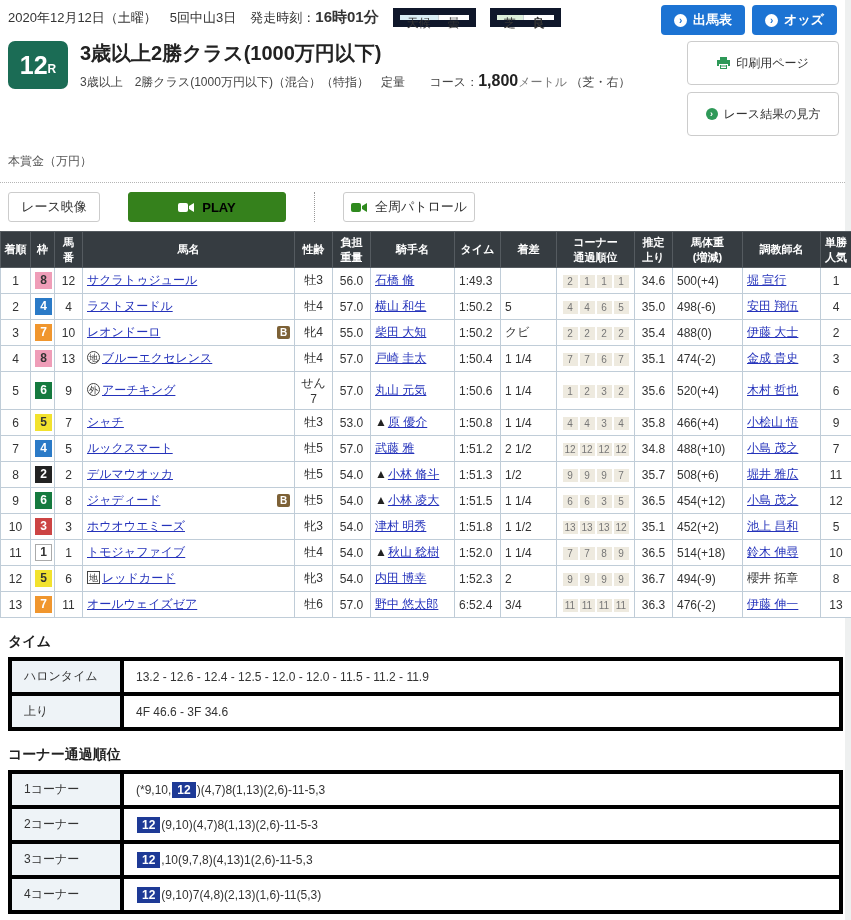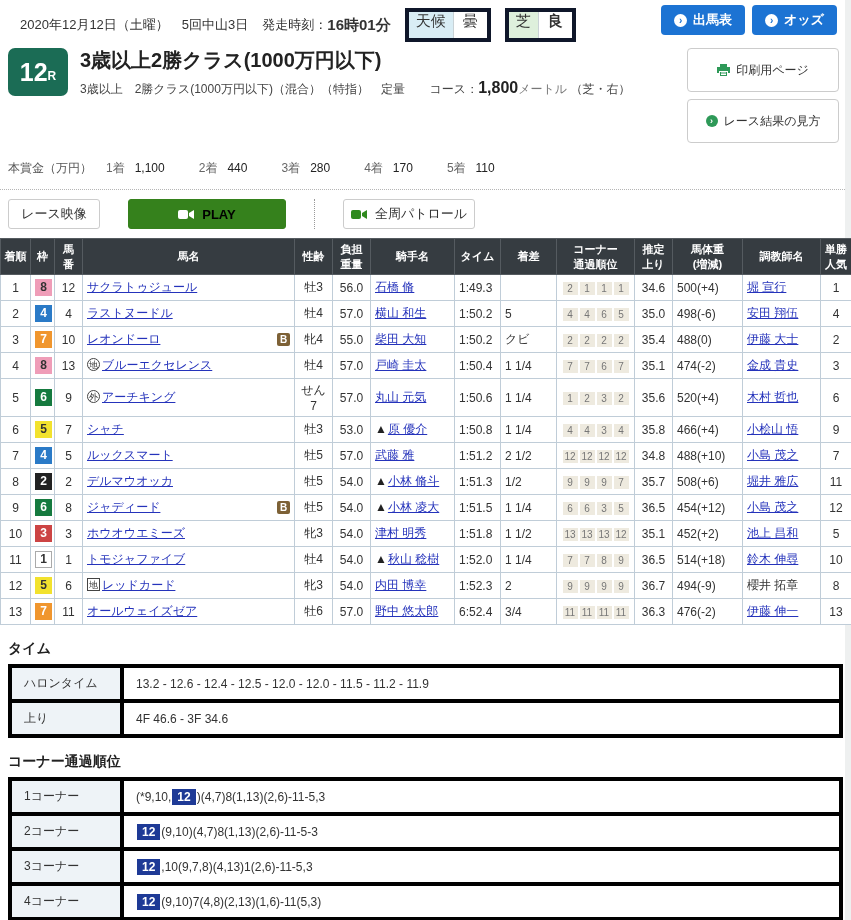--- a/index.html
+++ b/index.html
@@ -1,24 +1,24 @@
 <!DOCTYPE html>
 <html><head>
 <meta charset="utf-8">
 <style>
   * { box-sizing: border-box; margin:0; padding:0; }
   html,body { background:#eef0f0; }
   body { width:851px; height:920px; font-family:"Liberation Sans","DejaVu Sans",sans-serif; color:#333; overflow:hidden; }
   .page { width:845px; min-height:920px; background:#fff; }
 
   
-  .topbar { display:flex; justify-content:space-between; align-items:flex-start; padding:5px 6px 0 20px; }
+  .topbar { display:flex; justify-content:space-between; align-items:flex-start; padding:5px 6px 0 8px; }
   .dateline { font-size:13px; color:#333; display:flex; align-items:center; white-space:nowrap; padding-top:3px; }
   .dateline .strong { font-weight:bold; font-size:15px; }
-  .wbadge { display:inline-flex; margin-left:14px; border:4px solid #0f172a; font-size:15px; height:34px; line-height:17px; }
+  .wbadge { display:inline-flex; margin-left:14px; border:7px solid #0f172a; font-size:12px; height:19px; line-height:17px; }
   .wbadge .k { padding:0 7px; background:#d9edf5; border-right:1px solid #c9d2d6; }
   .wbadge.turf .k { background:#def0dc; }
   .wbadge .v { padding:0 9px; background:#fff; }
   .wbadge.turf .v { font-weight:bold; }
   .topbtns { display:flex; gap:7px; padding-right:2px; }
   .bluebtn { background:#1c73d3; color:#fff; font-weight:bold; font-size:13px; border:none; border-radius:4px; padding:6px 13px; display:inline-flex; align-items:center; gap:6px; cursor:pointer; }
   .circ-w { width:13px; height:13px; border-radius:50%; background:#fff; color:#1c73d3; font-size:10px; line-height:13px; text-align:center; font-weight:bold; display:inline-block; }
 
   
   .racehead { display:flex; justify-content:space-between; padding:6px 6px 0 8px; }
@@ -140,21 +140,20 @@
       </button>
       <button class="whitebtn">
         <span class="circ-g">›</span>
         <span>レース結果の見方</span>
       </button>
     </div>
   </div>
 
   <div class="prizeline">
     <span class="plabel">本賞金（万円）</span>
-    <span><span class="prz-rank">1着</span><span class="prz-amt">1,100</span><span class="prz-rank">2着</span><span class="prz-amt">440</span><span class="prz-rank">3着</span><span class="prz-amt">280</span><span class="prz-rank">4着</span><span class="prz-amt">170</span><span class="prz-rank">5着</span><span class="prz-amt">110</span></span>
   </div>
 
   <div class="videorow">
     <button class="vbtn plain">
         <span>レース映像</span>
       </button>
     <button class="vbtn play">
       <svg class="cam" width="16" height="11" viewBox="0 0 16 11">
           <rect x="0" y="1" width="10" height="9" rx="2" fill="#fff"></rect>
           <path d="M11 4 L16 1 V10 L11 7 Z" fill="#fff"></path>

